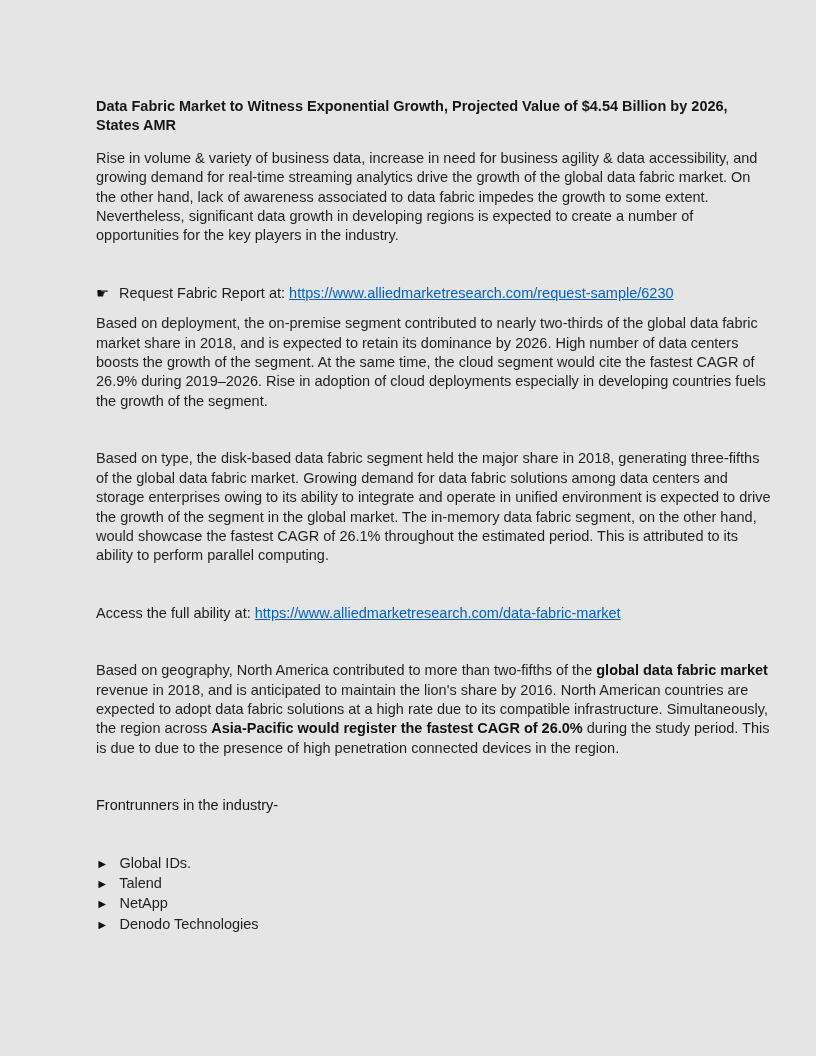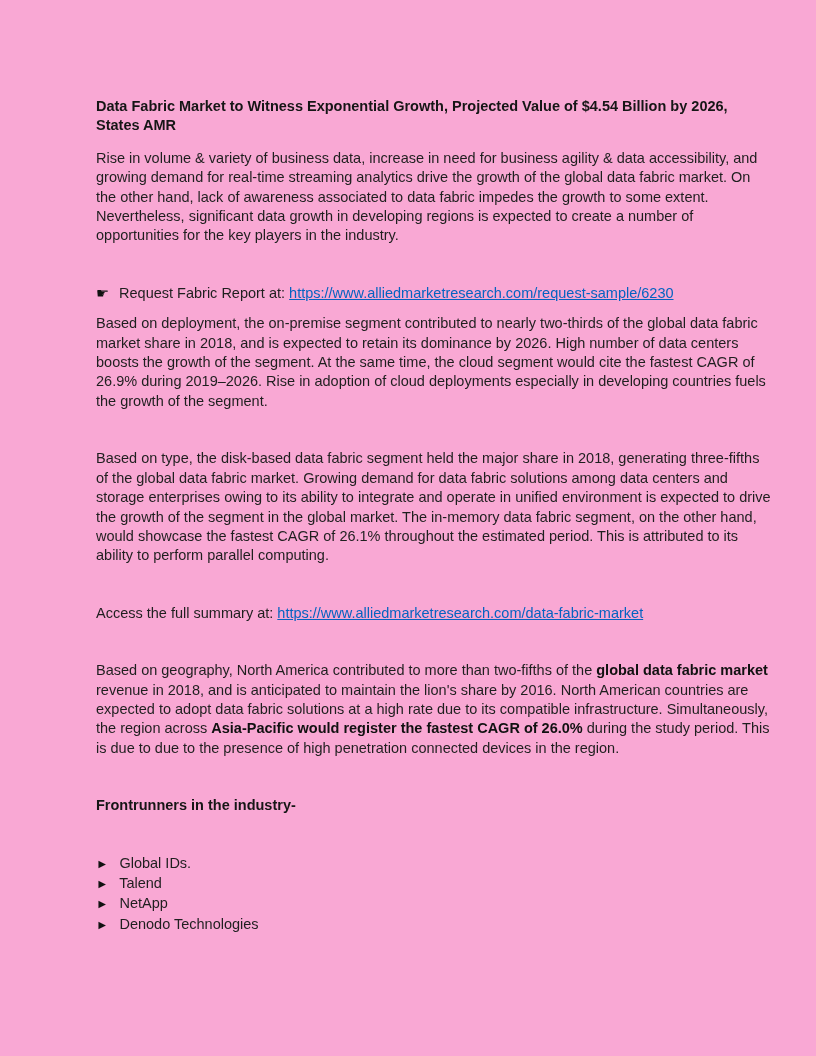--- a/index.html
+++ b/index.html
@@ -8,21 +8,21 @@
     width: 816px;
     height: 1056px;
     overflow: hidden;
     font-family: "Liberation Sans", "DejaVu Sans", sans-serif;
     color: #1f1f1f;
   }
   .page {
     width: 816px;
     height: 1056px;
     padding: 97px 44px 40px 96px;
-    background: #f9a8d4;
+    background: #e5e5e5;
   }
   .para {
     font-size: 14.5px;
     line-height: 19.4px;
     margin-bottom: 11px;
     text-align: left;
   }
   .title {
     font-weight: 700;
     color: #161616;
@@ -32,21 +32,21 @@
   .bold-seg { font-weight: 700; color: #111111; }
   a.link {
     color: #0563c1;
     text-decoration: underline;
     cursor: pointer;
   }
   .hand-icon {
     margin-right: 6px;
     color: #111111;
   }
-  .heading { font-weight: 700; color: #161616; }
+  .heading { font-weight: 400; color: #161616; }
   .company-list { margin-top: 4px; }
   .company-row {
     font-size: 14.5px;
     line-height: 19.4px;
   }
   .bullet {
     display: inline-block;
     margin-right: 7px;
     font-size: 12.5px;
     color: #111111;
@@ -66,21 +66,21 @@
     <span class="hand-icon">☛</span>
     <span>Request Fabric Report at:</span>
     <a href="#" class="link">https://www.alliedmarketresearch.com/request-sample/6230</a>
   </p>
 
   <p class="para gap">Based on deployment, the on-premise segment contributed to nearly two-thirds of the global data fabric market share in 2018, and is expected to retain its dominance by 2026. High number of data centers boosts the growth of the segment. At the same time, the cloud segment would cite the fastest CAGR of 26.9% during 2019–2026. Rise in adoption of cloud deployments especially in developing countries fuels the growth of the segment.</p>
 
   <p class="para gap">Based on type, the disk-based data fabric segment held the major share in 2018, generating three-fifths of the global data fabric market. Growing demand for data fabric solutions among data centers and storage enterprises owing to its ability to integrate and operate in unified environment is expected to drive the growth of the segment in the global market. The in-memory data fabric segment, on the other hand, would showcase the fastest CAGR of 26.1% throughout the estimated period. This is attributed to its ability to perform parallel computing.</p>
 
   <p class="para gap">
-    <span>Access the full summary at:</span>
+    <span>Access the full ability at:</span>
     <a href="#" class="link">https://www.alliedmarketresearch.com/data-fabric-market</a>
   </p>
 
   <p class="para gap"><span>Based on geography, North America contributed to more than two-fifths of the </span><span class="bold-seg">global data fabric market</span><span> revenue in 2018, and is anticipated to maintain the lion's share by 2016. North American countries are expected to adopt data fabric solutions at a high rate due to its compatible infrastructure. Simultaneously, the region across </span><span class="bold-seg">Asia-Pacific would register the fastest CAGR of 26.0%</span><span> during the study period. This is due to due to the presence of high penetration connected devices in the region.</span></p>
 
   <p class="para heading gap">Frontrunners in the industry-</p>
 
   <div class="company-list">
     <div class="company-row">
       <span class="bullet">►</span>

